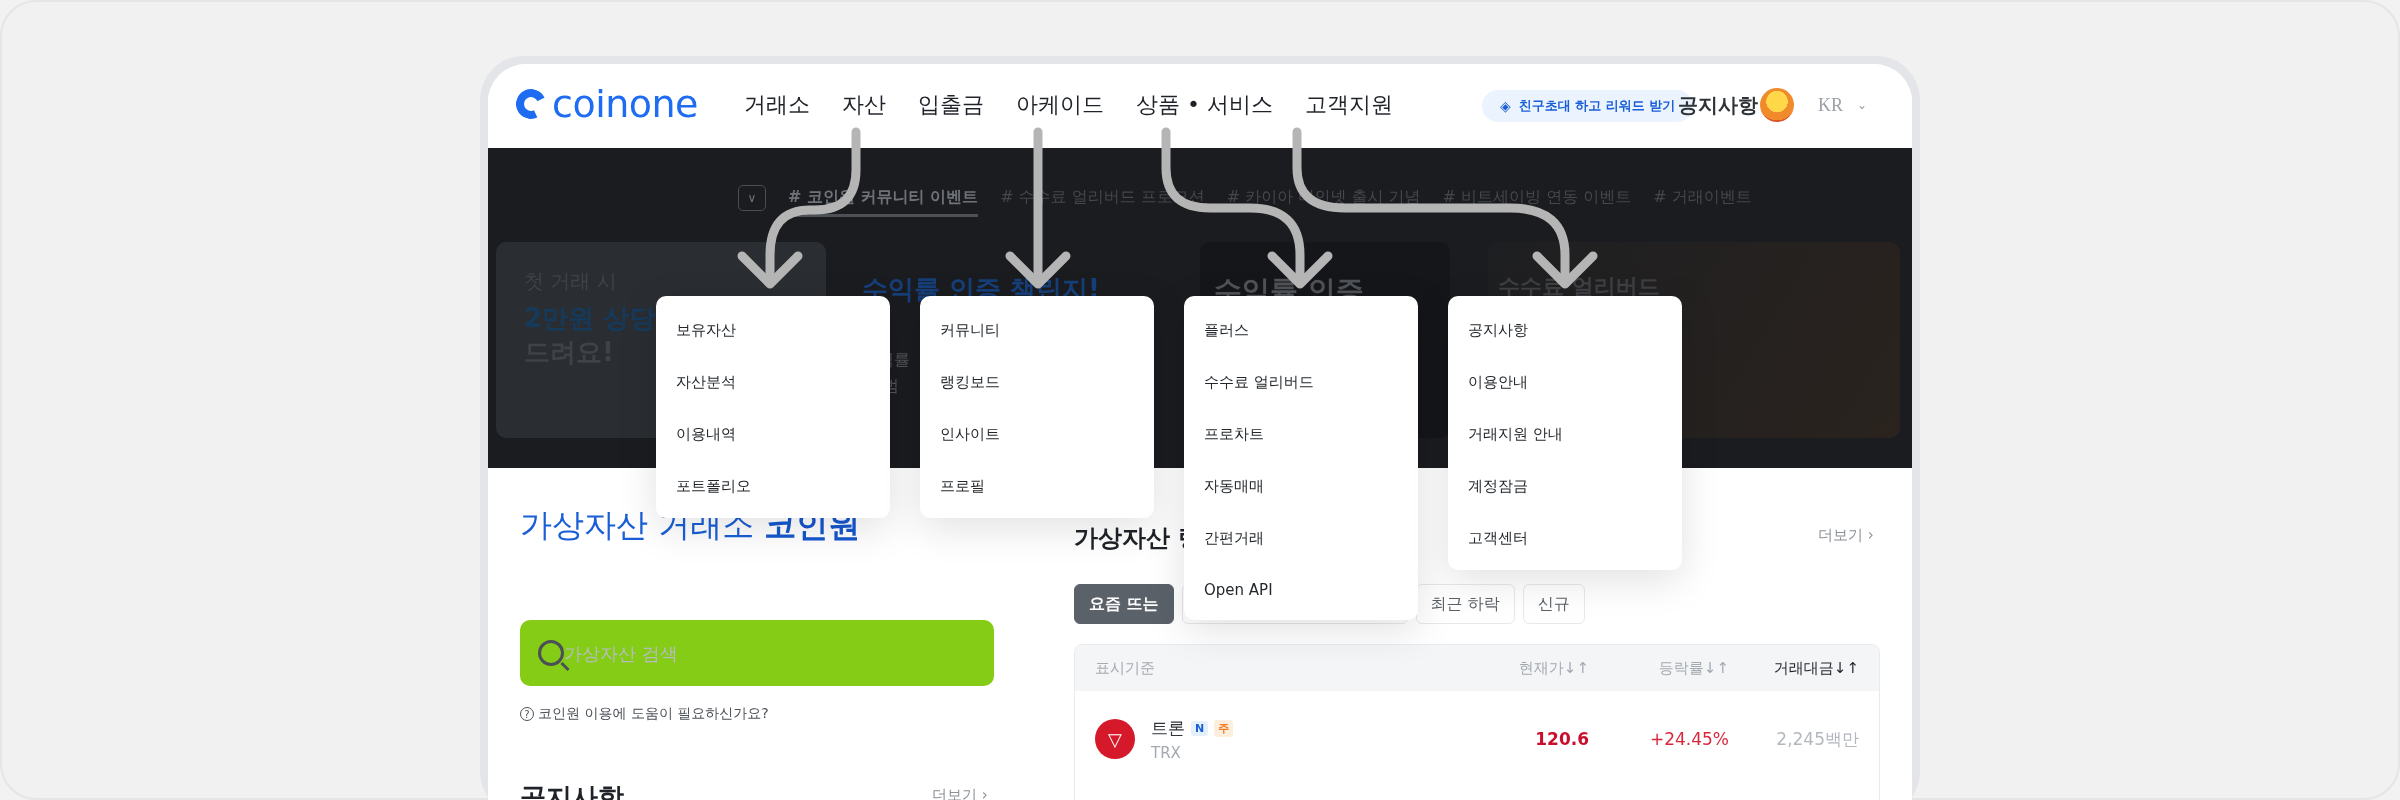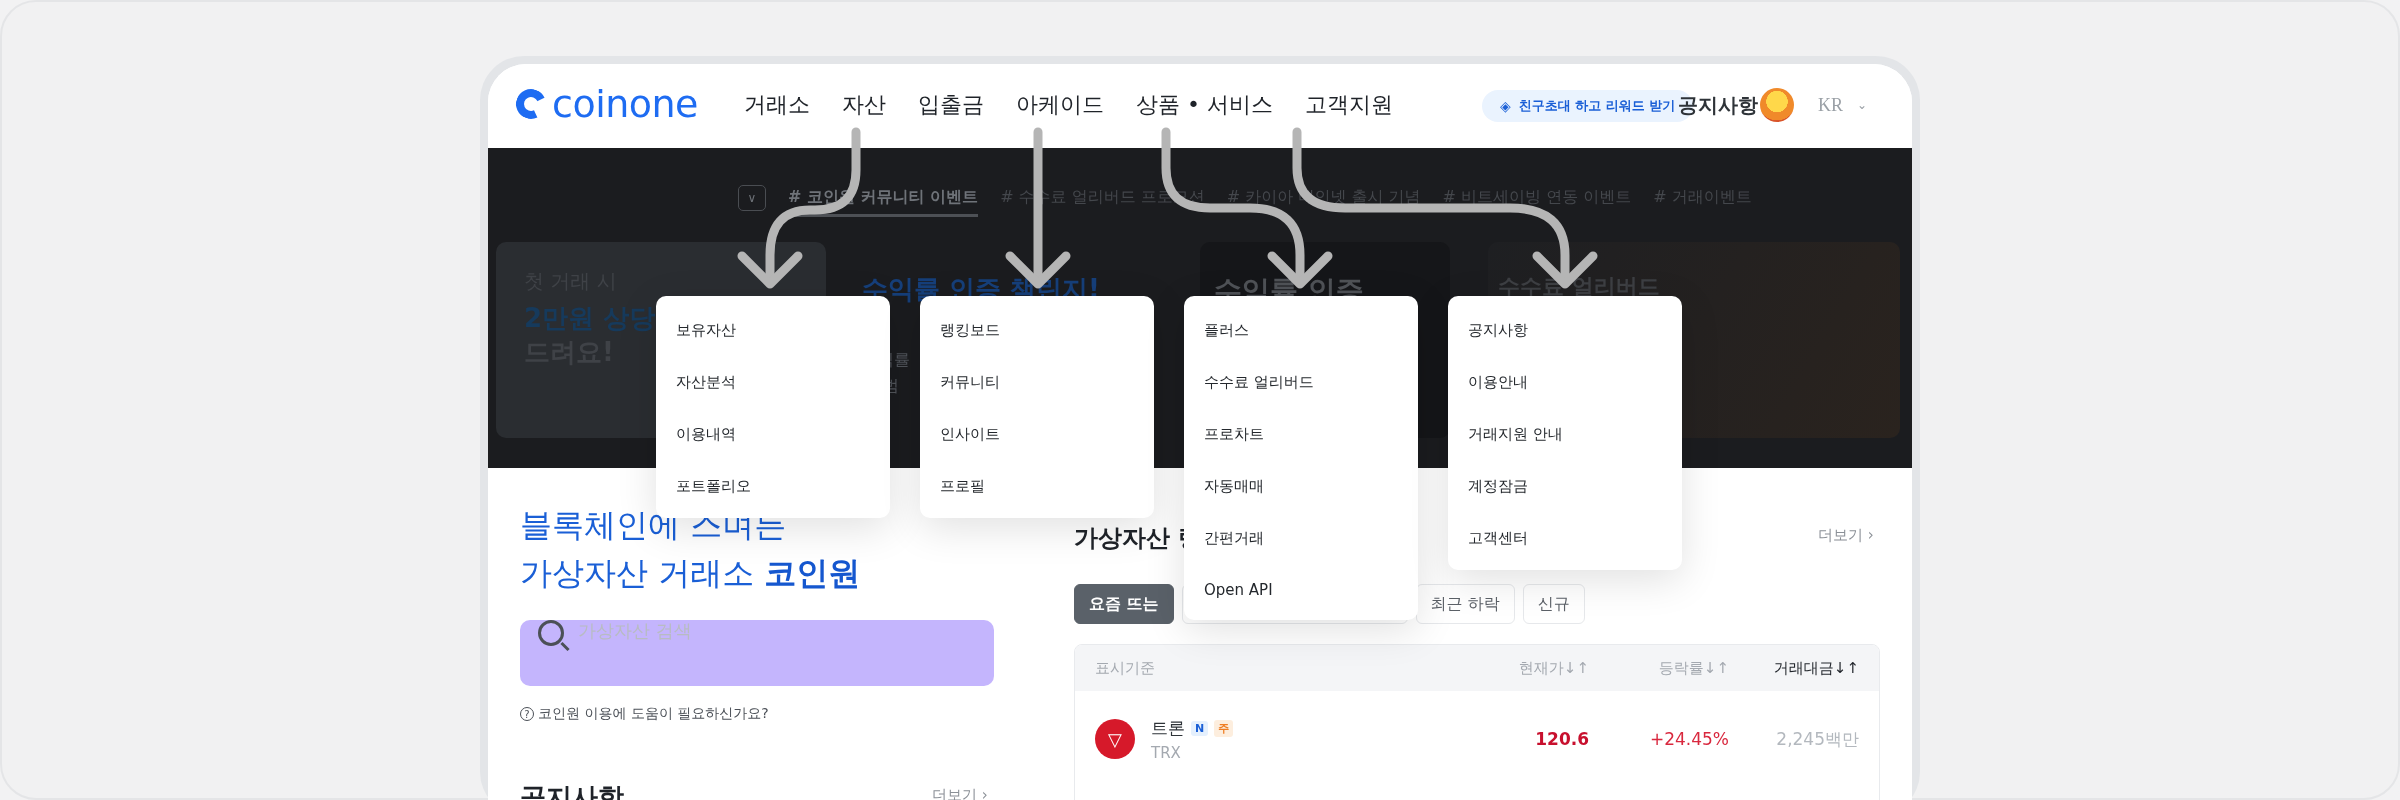--- a/index.html
+++ b/index.html
@@ -53,21 +53,21 @@
   .bcard3 { left: 712px; width: 250px; background: #151619; padding: 30px 14px; }
   .bcard3 .t { color: #4f5257; font-size: 28px; font-weight: 700; }
   .bcard4 { left: 1000px; width: 412px; background: linear-gradient(120deg, #1e1f22, #2a231e); padding: 30px 10px; }
   .bcard4 .t { color: #3d3f43; font-size: 22px; font-weight: 700; }
   .bcard4 .big { color: #15553d; font-size: 38px; font-weight: 800; margin-top: 4px; }
   .bcard4 .btn { display: inline-block; margin-top: 12px; background: #123b2c; color: #2f5a48; font-size: 12px; padding: 6px 14px; border-radius: 16px; }
 
   
   .hero-title { position: absolute; left: 32px; top: 437px; font-size: 32px; line-height: 48px; color: #1a5fd6; white-space: nowrap; }
   .hero-title b { font-weight: 800; color: #1557cf; }
-  .search-box { position: absolute; left: 32px; top: 556px; width: 474px; height: 66px; background: #c4b5fd; border-radius: 10px; display: flex; align-items: flex-start; padding-left: 18px; gap: 14px; }
+  .search-box { position: absolute; left: 32px; top: 556px; width: 474px; height: 66px; background: #84cc16; border-radius: 10px; display: flex; align-items: center; padding-left: 18px; }
   .search-icon { width: 26px; height: 26px; border: 3px solid #4b5057; border-radius: 50%; position: relative; }
   .search-icon::after { content: ""; position: absolute; width: 10px; height: 3px; background: #4b5057; right: -9px; bottom: -5px; transform: rotate(45deg); }
   .search-input { border: none; background: transparent; font-size: 18px; color: #2e3338; outline: none; width: 380px; font-family: inherit; }
   .search-input::placeholder { color: #b8bcc2; }
   .help { position: absolute; left: 32px; top: 641px; display: flex; align-items: center; gap: 4px; font-size: 14px; color: #4b5057; }
   .help .q { width: 14px; height: 14px; border: 1.3px solid #4b5057; border-radius: 50%; font-size: 10px; display: flex; align-items: center; justify-content: center; }
   .notice-title { position: absolute; left: 32px; top: 716px; font-size: 26px; font-weight: 800; color: #1f2329; }
   .notice-more { position: absolute; left: 444px; top: 722px; font-size: 15px; color: #8b9097; }
 
   .rank-title { position: absolute; left: 586px; top: 458px; font-size: 24px; font-weight: 700; color: #1f2329; white-space: nowrap; }
@@ -160,21 +160,20 @@
       <div class="t">수익률 인증</div>
     </div>
     <div class="bcard bcard4">
       <div class="t">수수료 얼리버드</div>
       <div class="big">은 0원</div>
       <div class="btn">버드 티켓 받기 〉</div>
     </div>
   </div>
 
   <div class="hero-title">
-    <div>블록체인에 스며든</div>
     <div><span>가상자산 거래소 </span><b>코인원</b></div>
   </div>
   <div class="search-box">
     <div class="search-icon"></div>
     <input class="search-input" placeholder="가상자산 검색" style="">
   </div>
   <div class="help">
     <span class="q">?</span>
     <span>코인원 이용에 도움이 필요하신가요?</span>
   </div>
@@ -212,22 +211,22 @@
     </div>
   </div>
 
   <div class="dropdown dd1">
     <div class="dd-item">보유자산</div>
     <div class="dd-item">자산분석</div>
     <div class="dd-item">이용내역</div>
     <div class="dd-item">포트폴리오</div>
   </div>
   <div class="dropdown dd2">
+    <div class="dd-item">커뮤니티</div>
     <div class="dd-item">랭킹보드</div>
-    <div class="dd-item">커뮤니티</div>
     <div class="dd-item">인사이트</div>
     <div class="dd-item">프로필</div>
   </div>
   <div class="dropdown dd3">
     <div class="dd-item">플러스</div>
     <div class="dd-item">수수료 얼리버드</div>
     <div class="dd-item">프로차트</div>
     <div class="dd-item">자동매매</div>
     <div class="dd-item">간편거래</div>
     <div class="dd-item">Open API</div>

